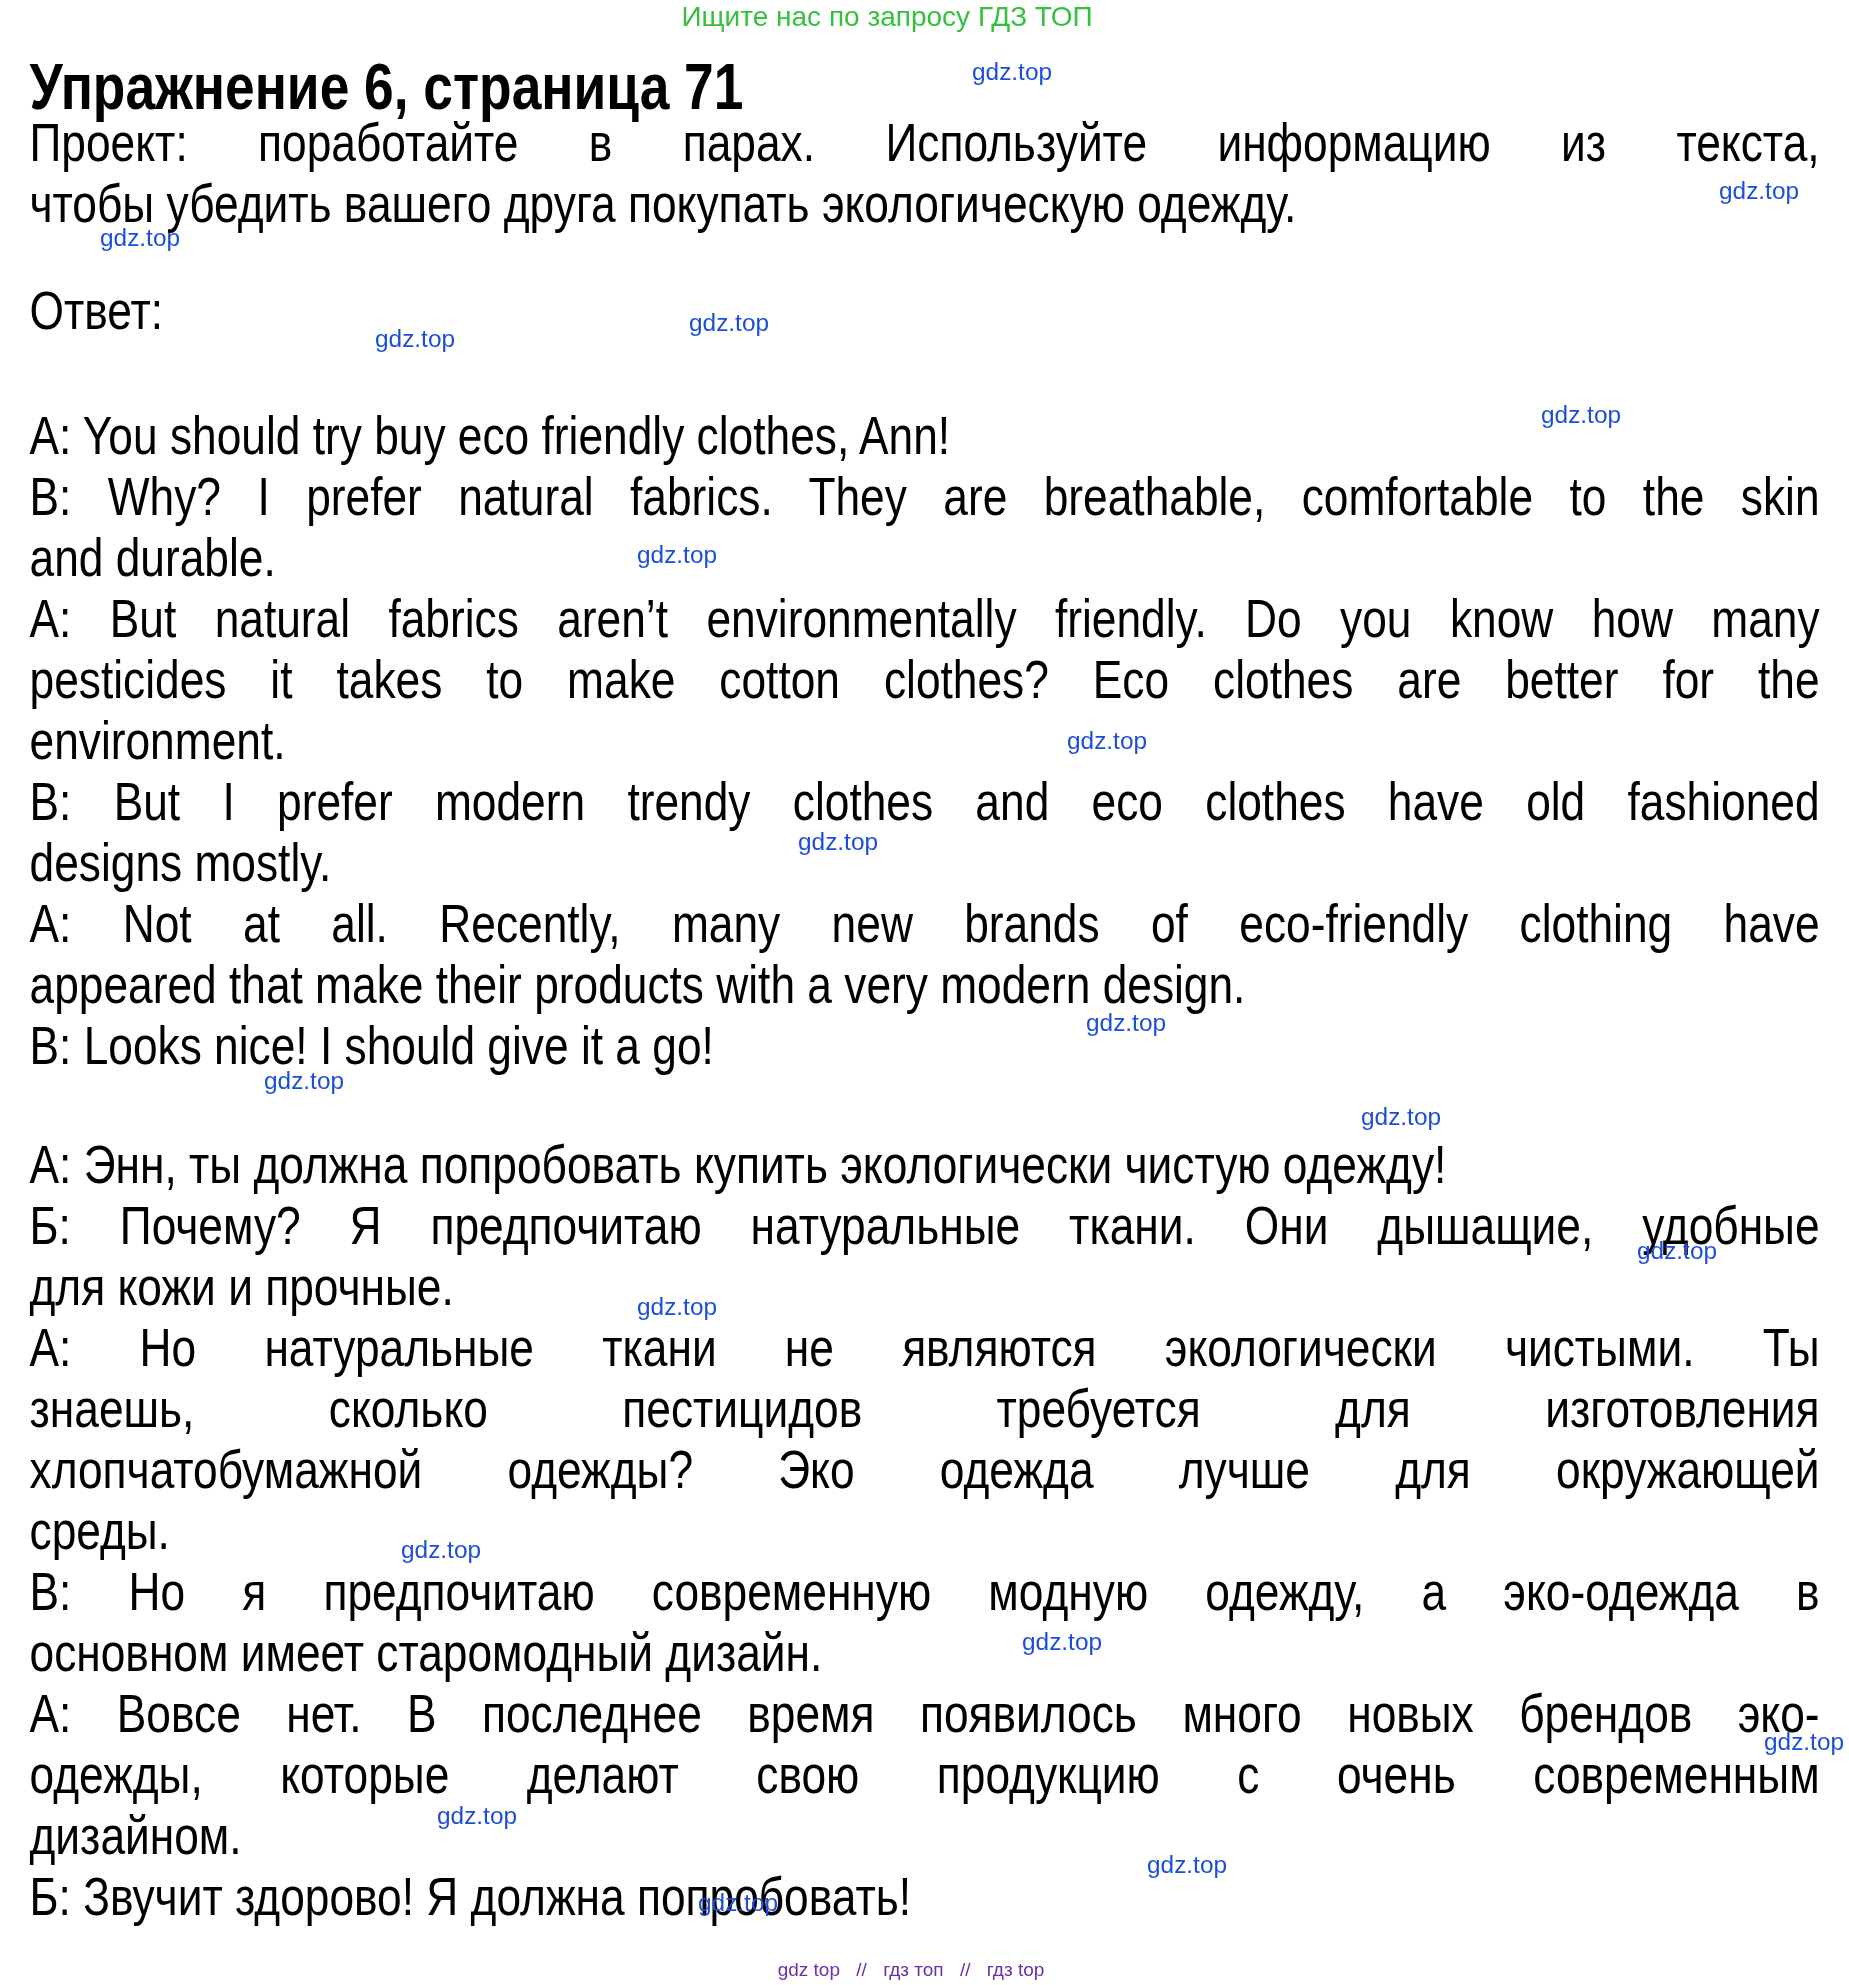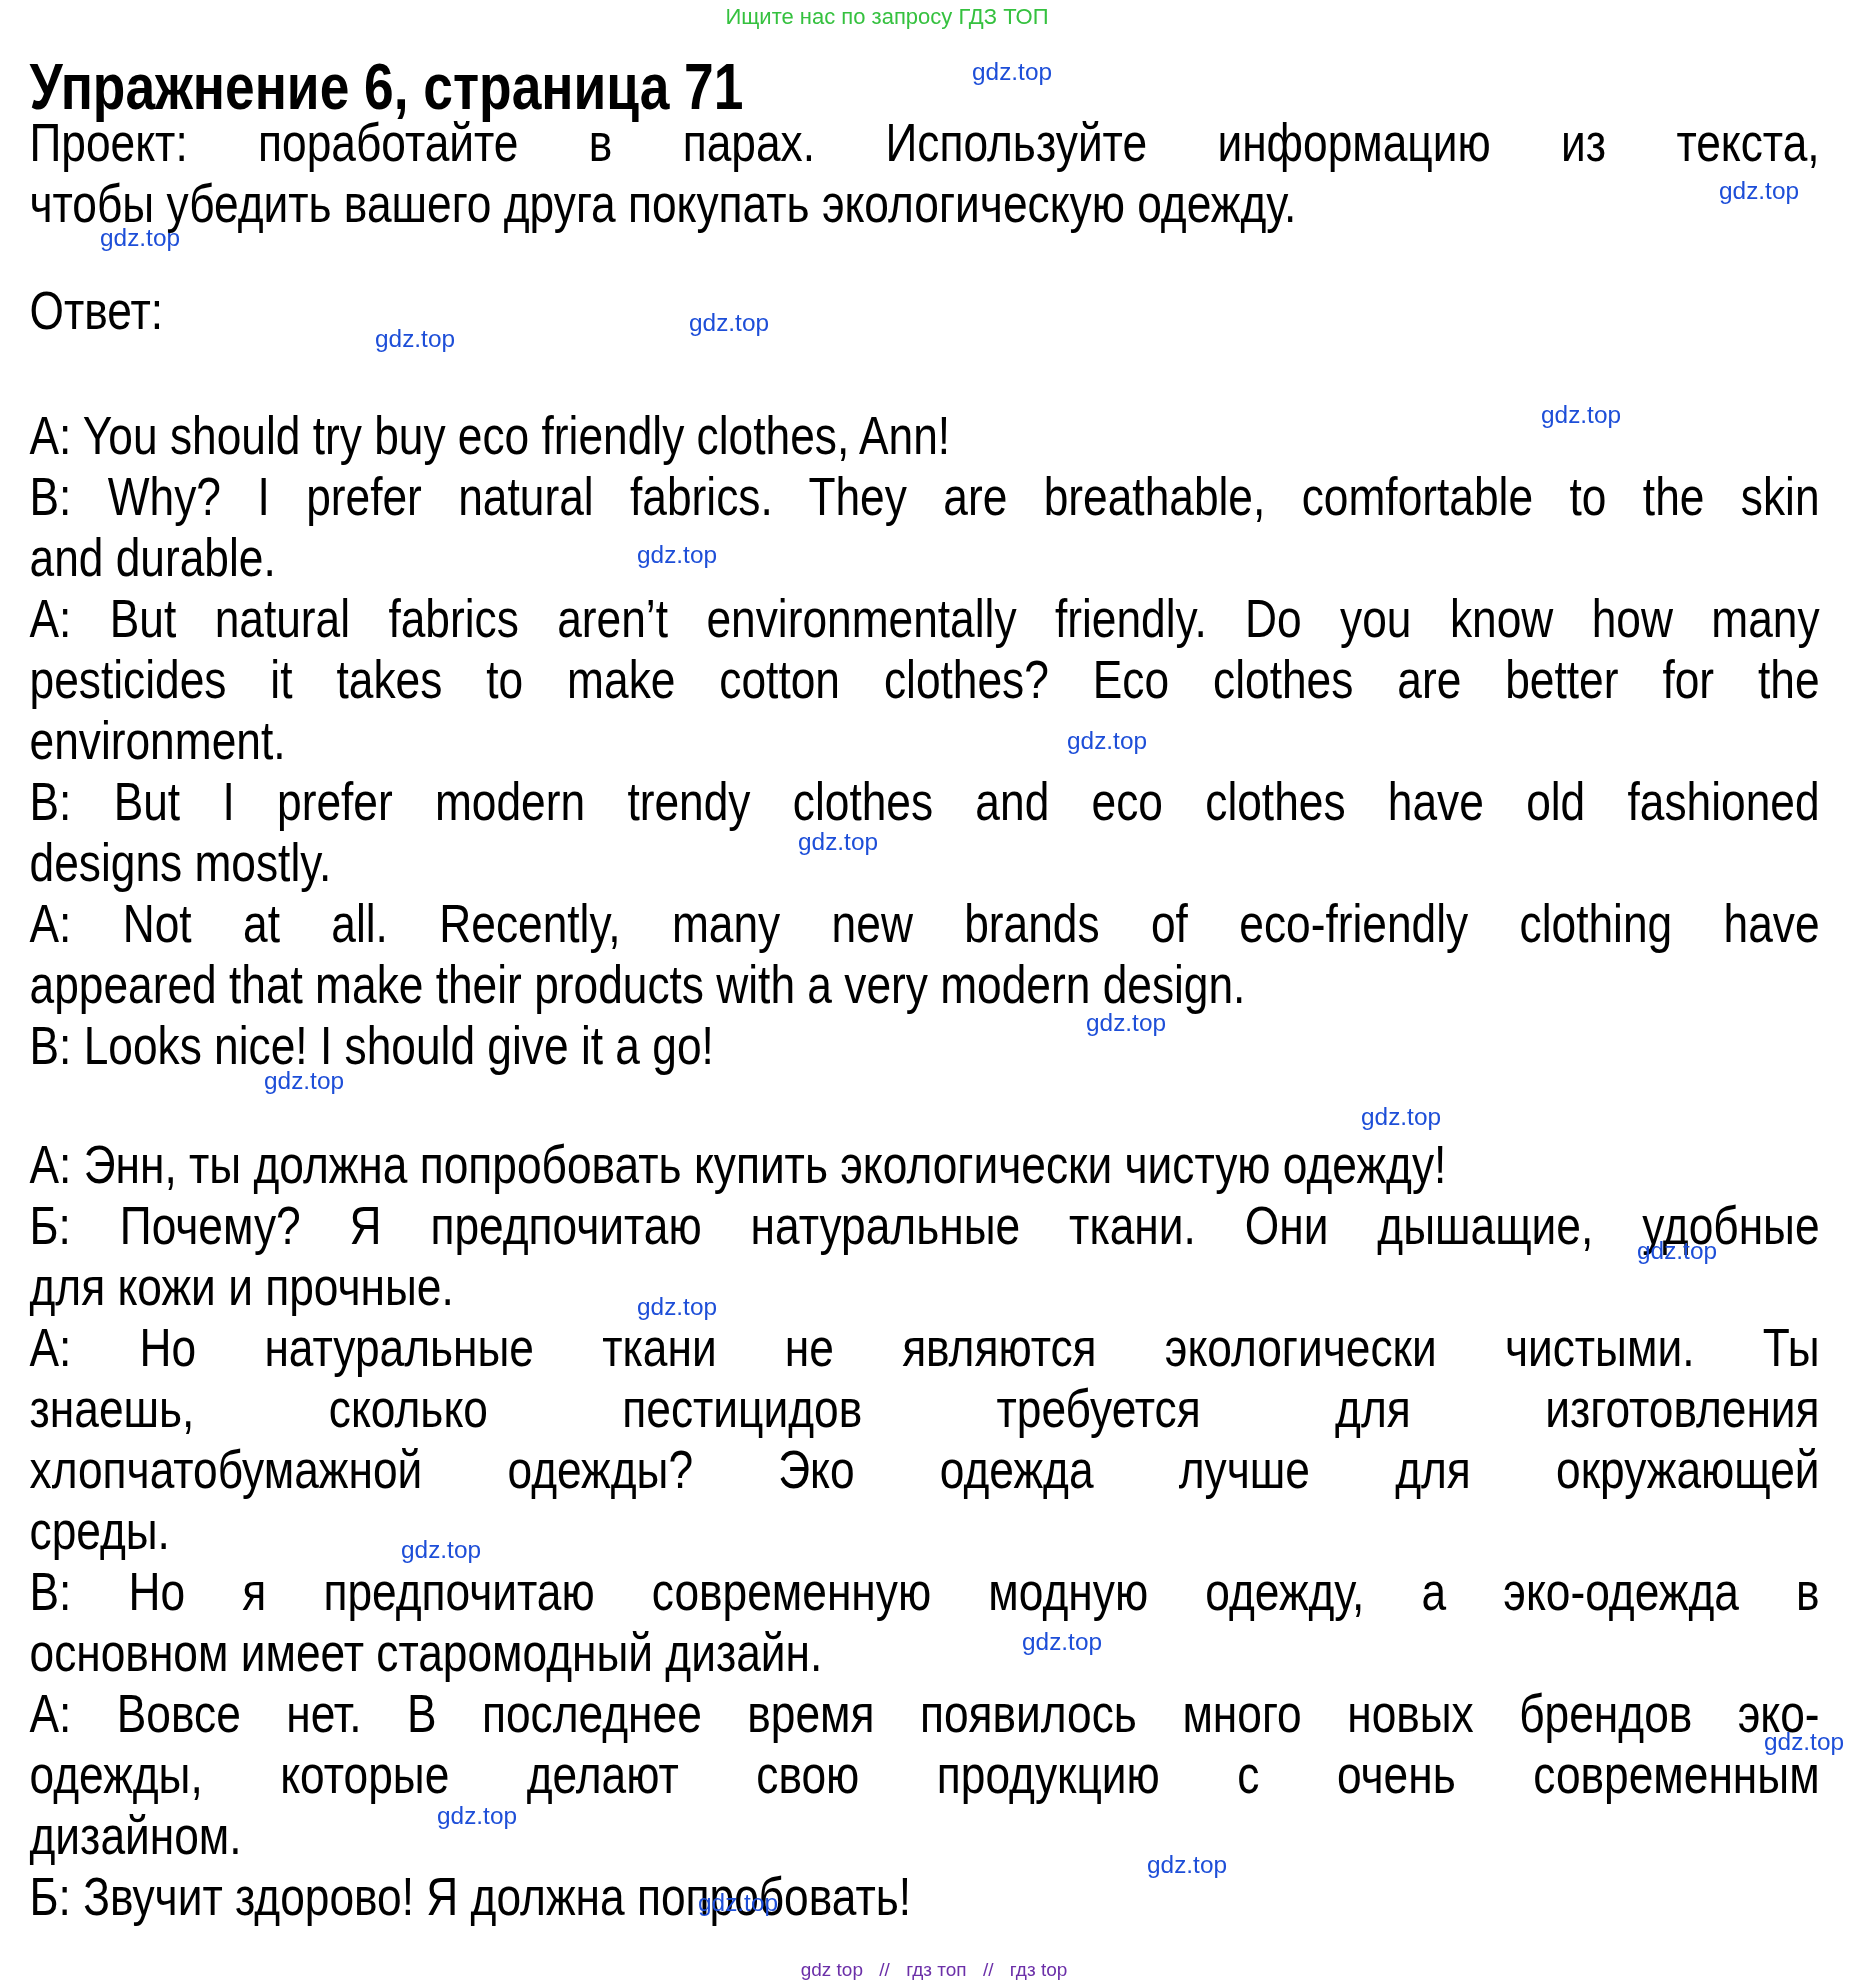--- a/index.html
+++ b/index.html
@@ -17,25 +17,25 @@
   .title{font-size:65px;font-weight:bold;line-height:72px;white-space:nowrap;}
   .line{font-size:54px;line-height:61px;}
   .j{text-align:justify;text-align-last:justify;text-justify:inter-word;}
   .l{text-align:left;}
   .wm{
     position:absolute;font-size:24.4px;line-height:24.4px;color:#1d4ed8;
     white-space:nowrap;z-index:5;
   }
   .tagline{
     position:absolute;top:3.6px;left:0;width:1774px;text-align:center;
-    font-size:22px;line-height:25px;color:#35c13f;z-index:6;
+    font-size:28px;line-height:25px;color:#35c13f;z-index:6;
   }
   .footer{
     position:absolute;top:1958px;left:0;width:1822px;text-align:center;
-    font-size:19px;line-height:23.5px;color:#6b2fa8;z-index:6;padding-left:23px;
+    font-size:19px;line-height:23.5px;color:#6b2fa8;z-index:6;
   }
   .footer .sep{padding:0 11px;}
   .footer .flink{cursor:pointer;}
 </style>
 </head>
 <body>
 
 <div class="tagline">Ищите нас по запросу ГДЗ ТОП</div>
 
 <div class="col">

